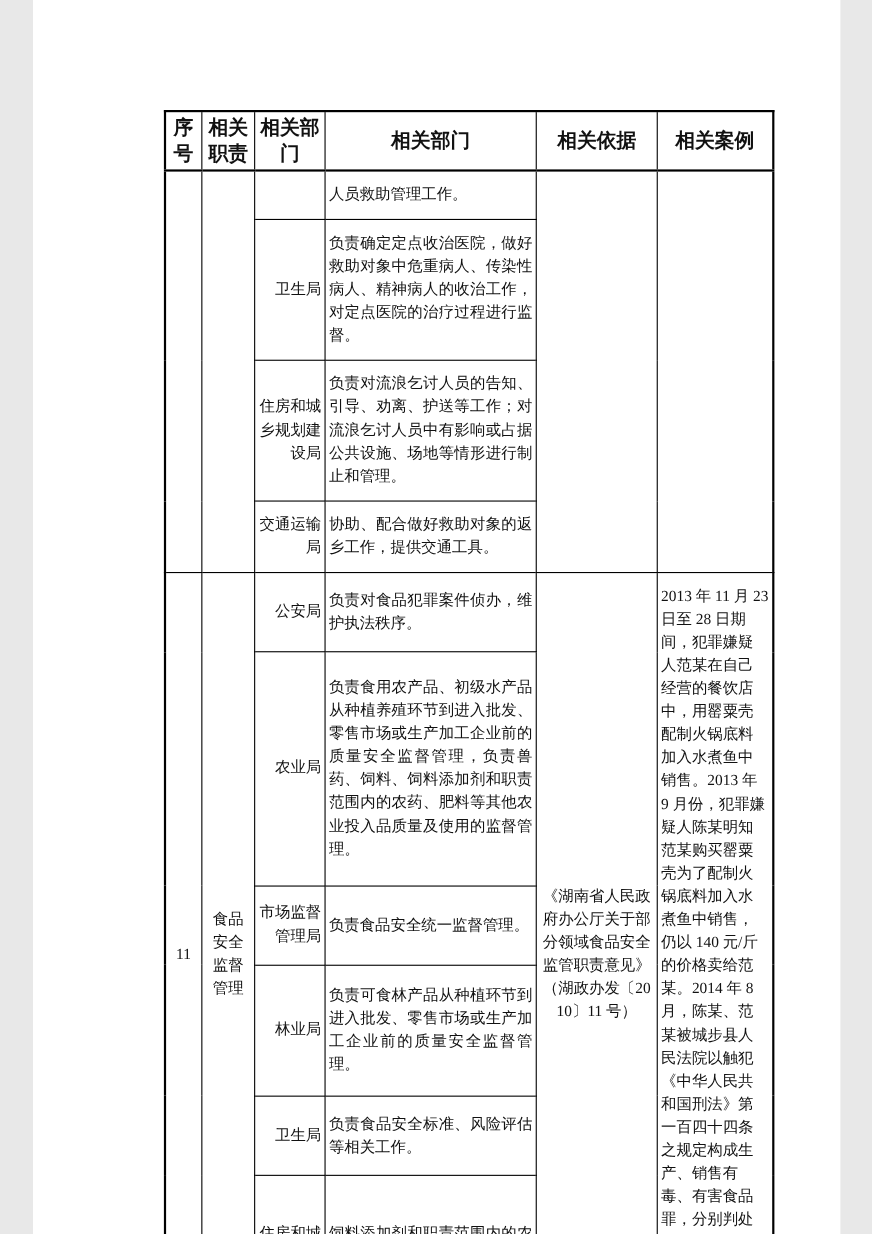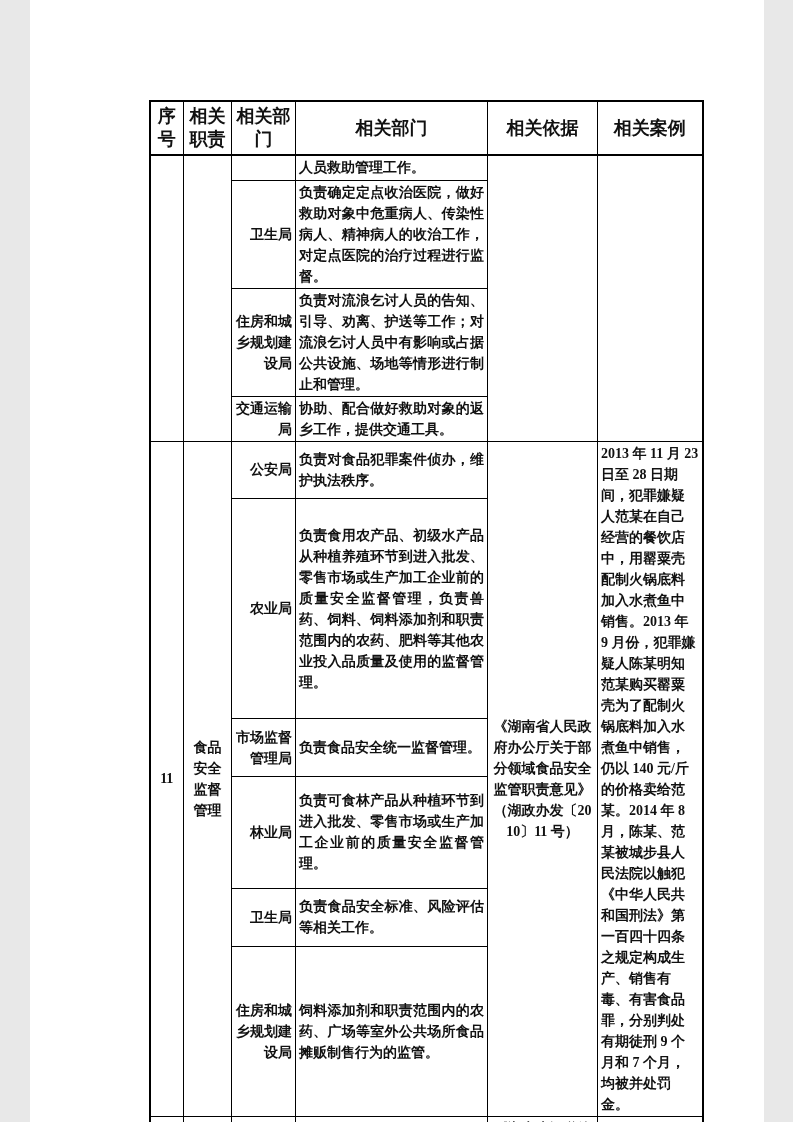--- a/index.html
+++ b/index.html
@@ -35,24 +35,23 @@
     text-align:center;
     vertical-align:middle;
     border:1px solid #000;
     border-bottom:2px solid #000;
     padding:2px 1px;
     height:48px;
   }
   table.resp-table td{
     border:1px solid #000;
     vertical-align:middle;
-    padding:1px 3px;
+    padding:11px 3px;
     word-break:break-all;
     overflow:hidden;
-    font-weight:bold;
   }
   td.c-serial{text-align:center;}
   td.c-duty{padding:1px 2px;text-align:center;}
   td.c-dept{padding:1px 2px;text-align:right;}
   td.c-boundary{text-align:justify;text-justify:inter-character;}
   td.c-basis{text-align:center;vertical-align:middle;}
   td.c-case{text-align:left;vertical-align:top;}
 </style>
 </head>
 <body>

